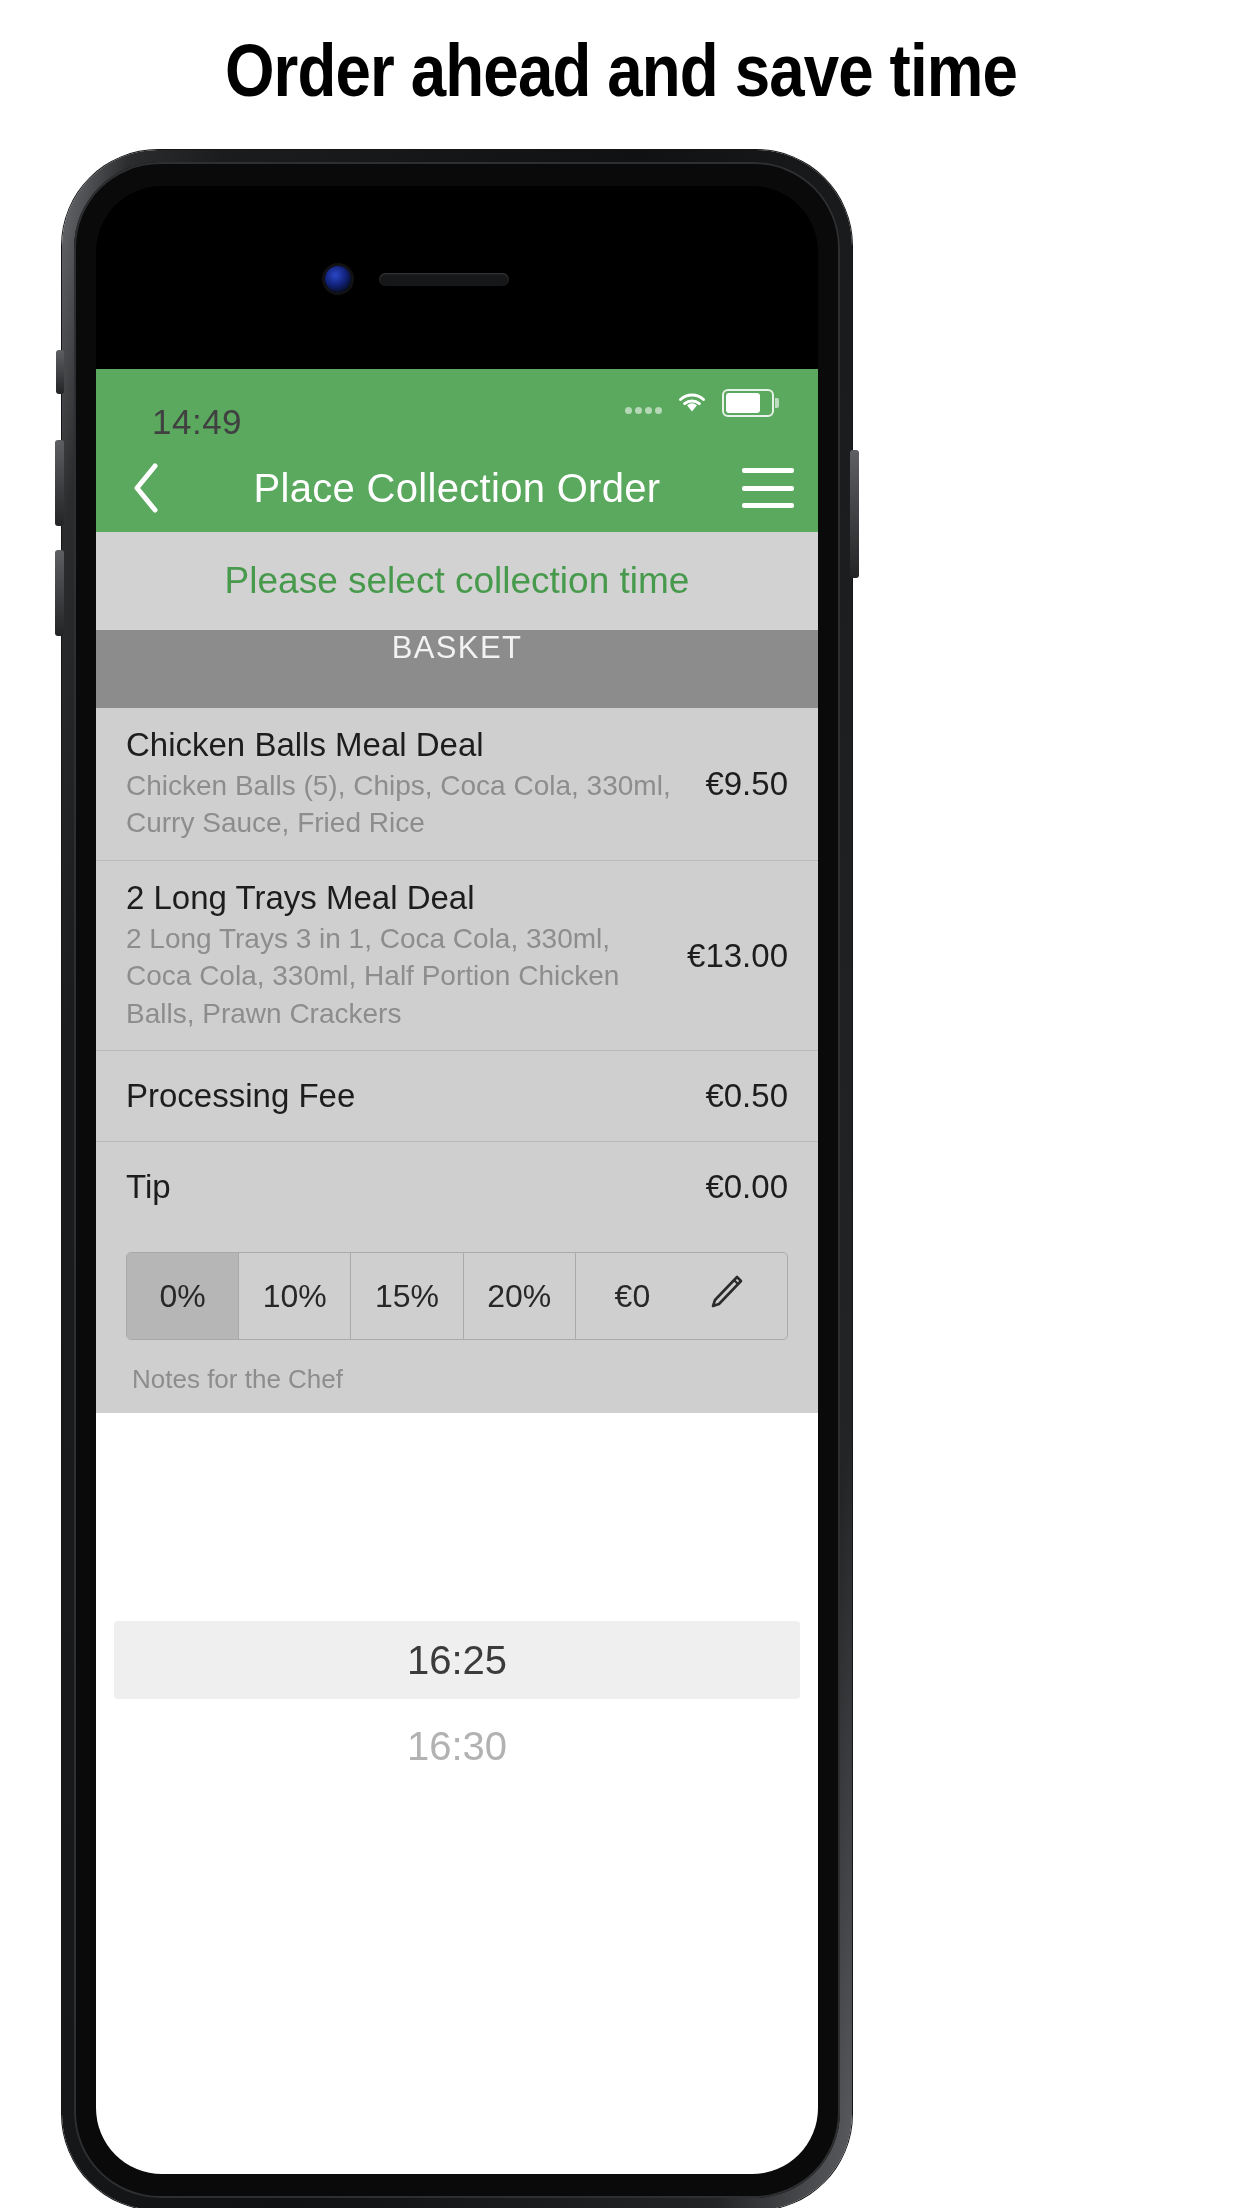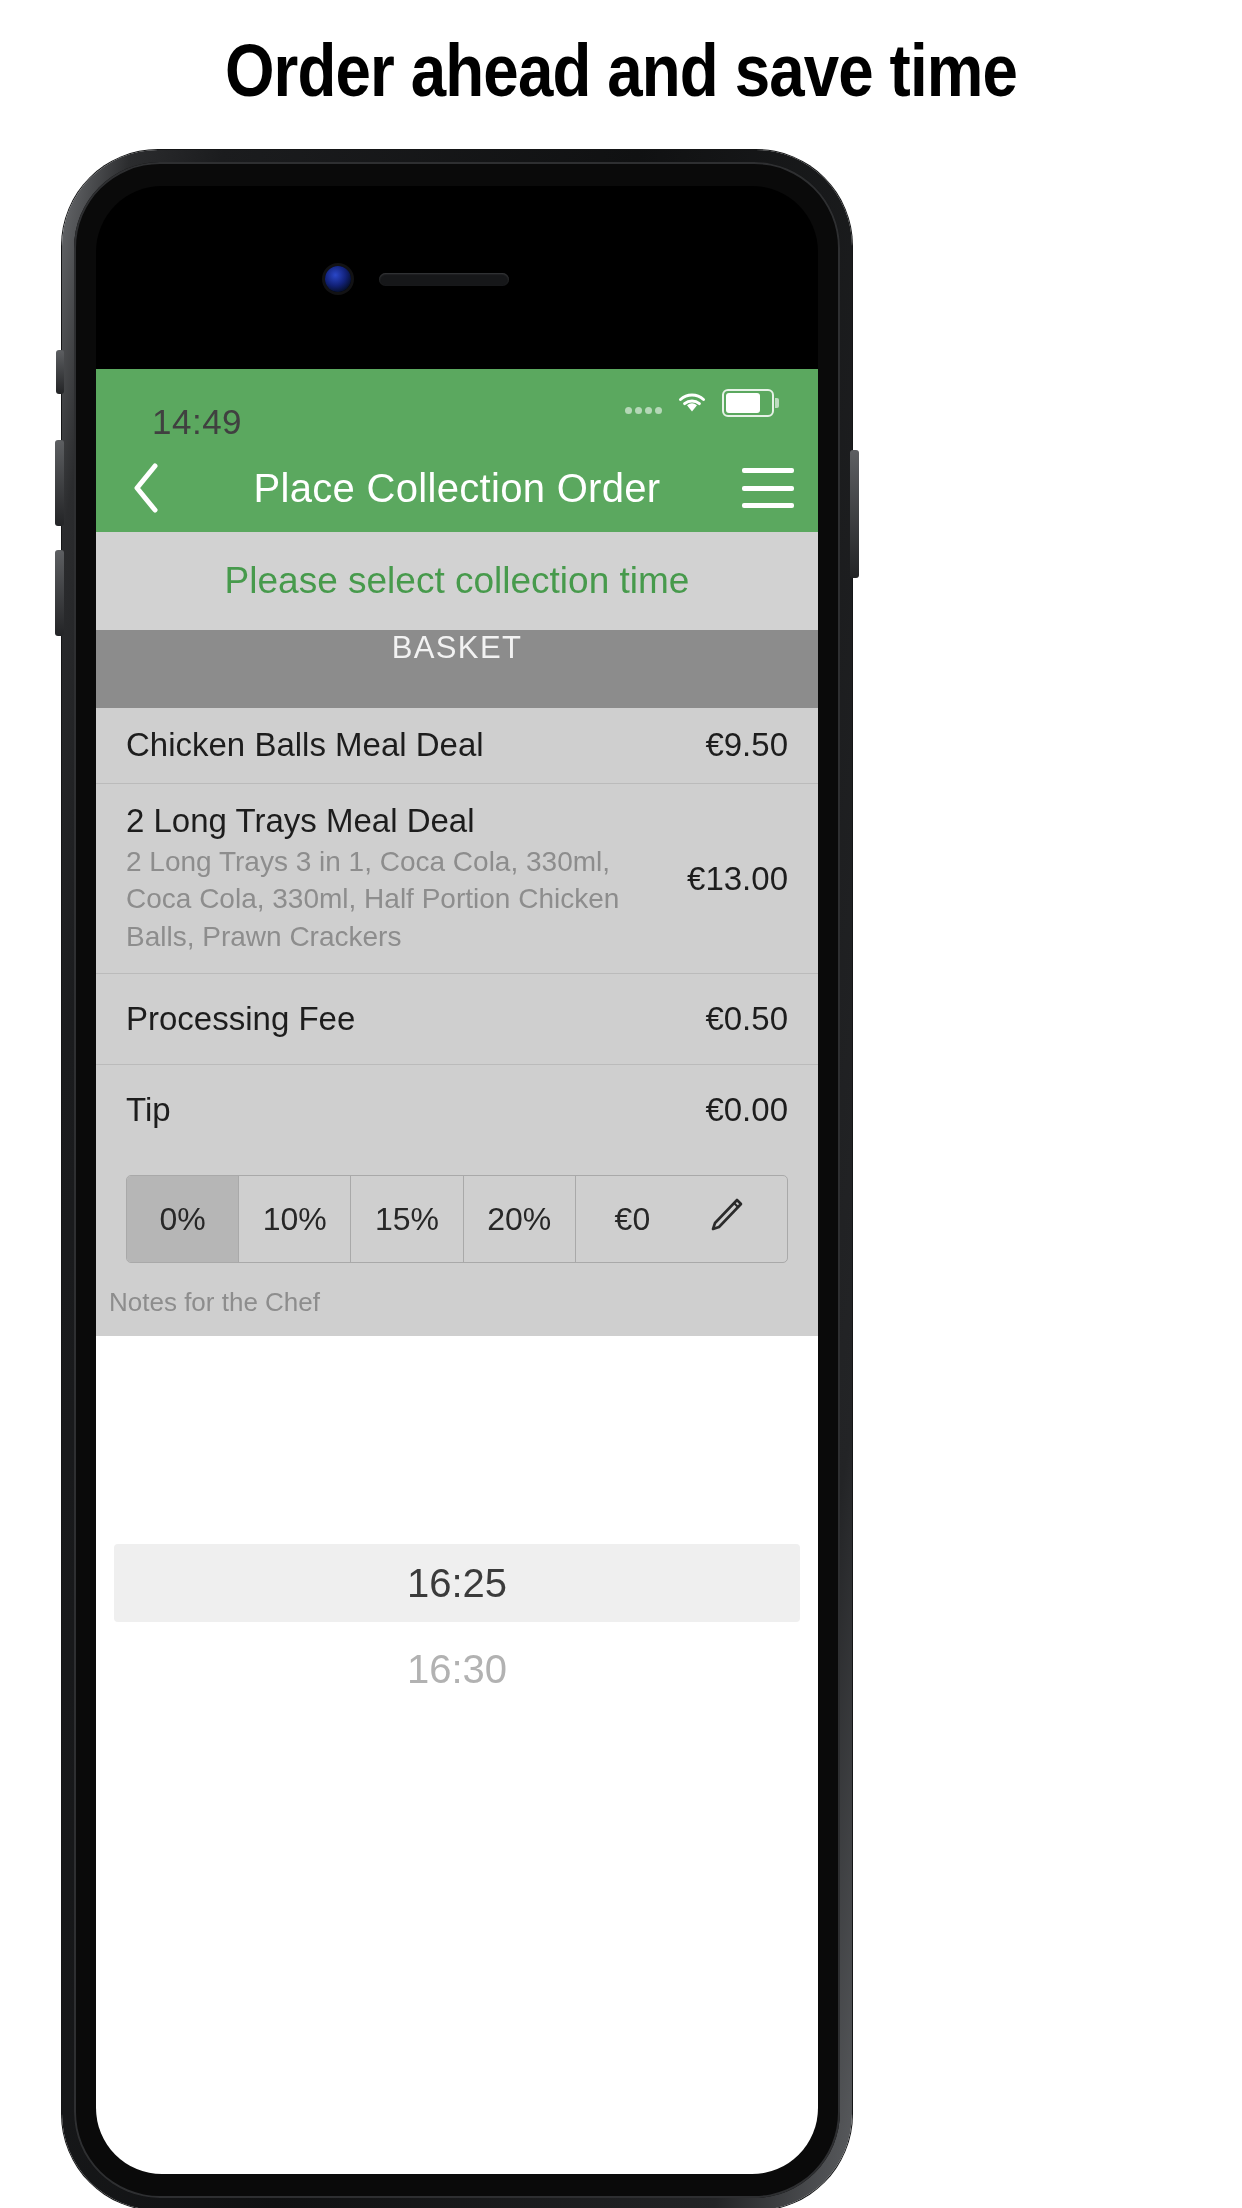--- a/index.html
+++ b/index.html
@@ -117,21 +117,21 @@
     margin:20px 30px 0 30px;display:flex;height:86px;
     border:1px solid #A9A9A9;border-radius:5px;overflow:hidden;background:#CFCFCF;
   }
   .tipbar div{
     flex:1;display:flex;align-items:center;justify-content:center;
     font-size:32px;color:#272727;border-right:1px solid #A9A9A9;
   }
   .tipbar div.sel{background:#B6B6B6;}
   .tipbar div.pen{flex:1.9;border-right:none;}
   .notes-label{
-    padding:24px 30px 18px 13px;font-size:26px;color:#8d8d8d;background:#CFCFCF;
+    padding:24px 30px 18px 36px;font-size:26px;color:#8d8d8d;background:#CFCFCF;
   }
   .notes-area{
     background:#ffffff;height:190px;
   }
   .timewheel{
     background:#ffffff;padding-top:10px;
   }
   .tw-row{
     height:78px;display:flex;align-items:center;justify-content:center;
     font-size:40px;
@@ -200,20 +200,21 @@
 
         <div class="basket-head">
           <span>BASKET</span>
         </div>
 
         <div class="basket">
 
           <div class="row">
             <div class="row-main">
               <div class="row-title">Chicken Balls Meal Deal</div>
+              <div class="row-desc">Chicken Balls (5), Chips, Coca Cola, 330ml, Curry Sauce, Fried Rice</div>
             </div>
             <div class="row-price">€9.50</div>
           </div>
 
           <div class="row">
             <div class="row-main">
               <div class="row-title">2 Long Trays Meal Deal</div>
               <div class="row-desc">2 Long Trays 3 in 1, Coca Cola, 330ml, Coca Cola, 330ml, Half Portion Chicken Balls, Prawn Crackers</div>
             </div>
             <div class="row-price">€13.00</div>

